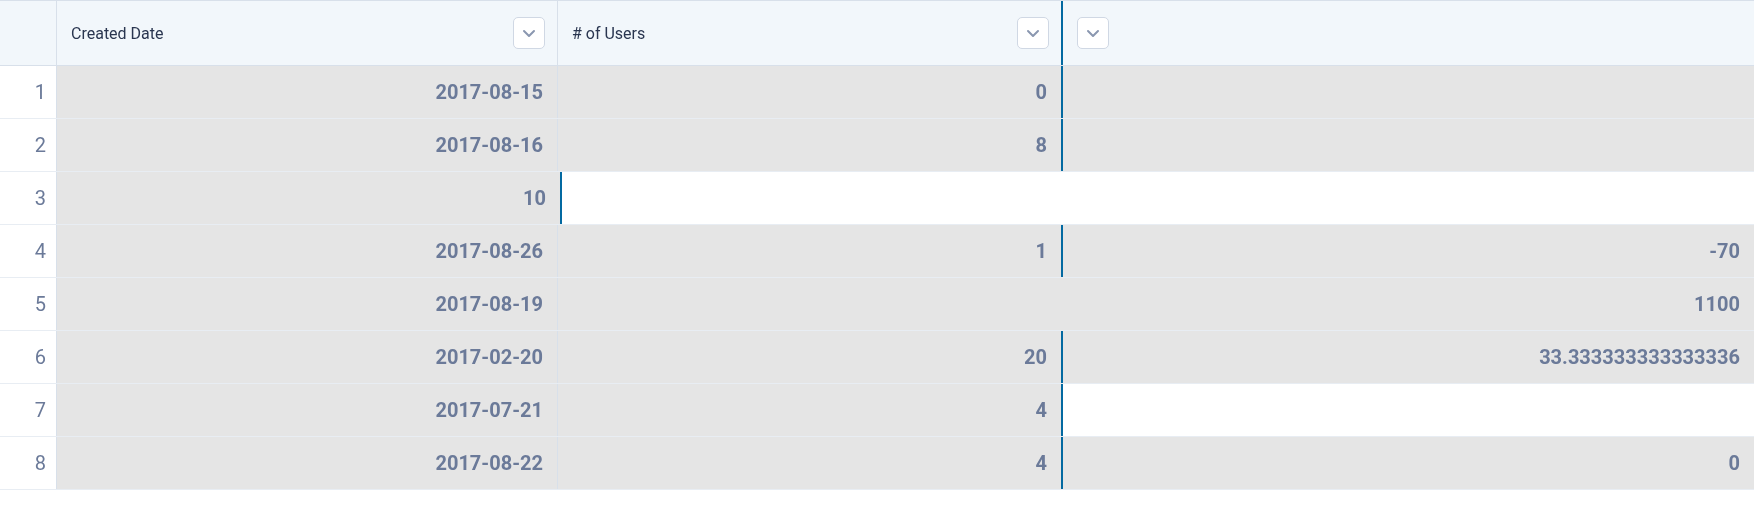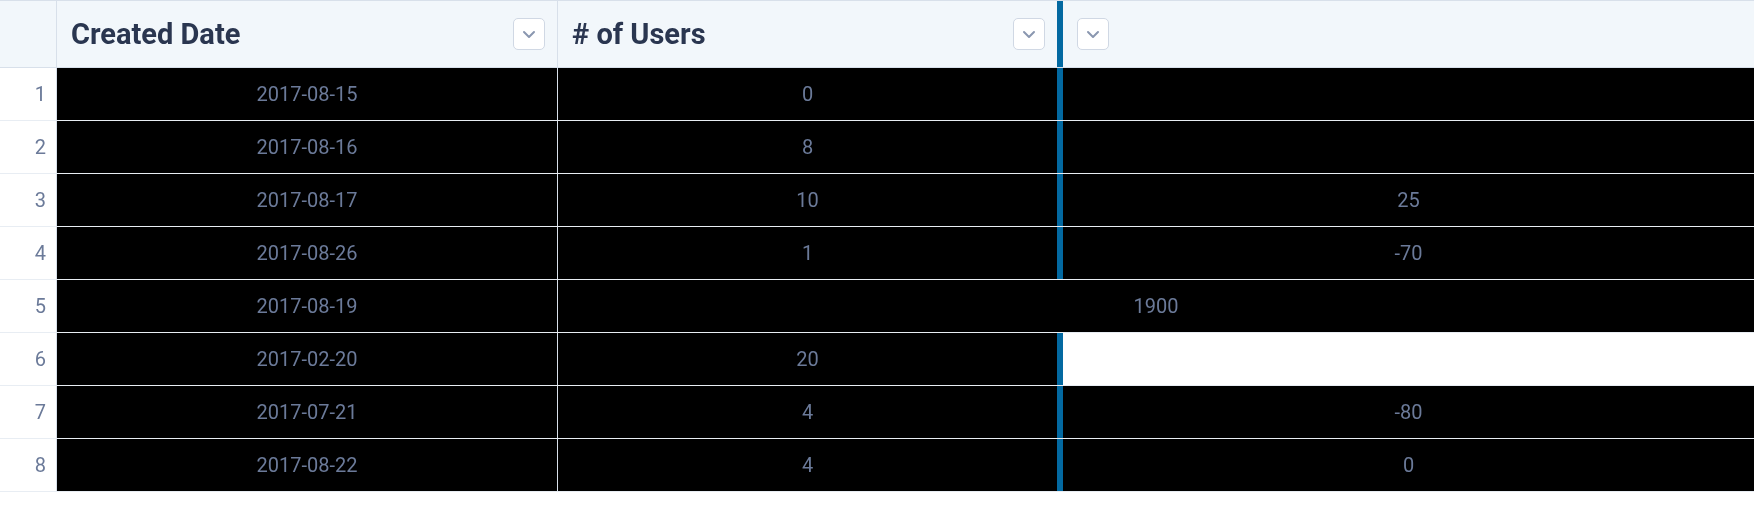--- a/index.html
+++ b/index.html
@@ -45,44 +45,45 @@
     }
     .header-cell {
       display: flex;
       align-items: center;
       justify-content: space-between;
       padding: 16px 12px 16px 14px;
       border-right: 1px solid #d8e0ea;
       position: relative;
     }
     .header-label {
-      font-size: 29px;
-      font-weight: 700;
+      font-size: 16px;
+      font-weight: 400;
       color: #2a3650;
     }
     .col-created-date {
       width: 501px;
       flex-shrink: 0;
       border-right: 1px solid #d8e0ea;
     }
     .col-num-users {
       width: 505px;
       flex-shrink: 0;
-      border-right: 6px solid #0369a1;
+      border-right: 2px solid #0369a1;
     }
     .col-percent-change {
       flex: 1;
       border-right: none;
     }
     .data-cell {
       padding: 14px 14px;
       font-size: 20px;
-      text-align: center;
+      text-align: right;
       color: #6b7a99;
-      background: #000000;
+      background: #e5e5e5;
+      font-weight: bold;
     }
     .dropdown-btn {
       width: 32px;
       height: 32px;
       border: 1px solid #d0d8e4;
       border-radius: 5px;
       background: #ffffff;
       display: flex;
       align-items: center;
       justify-content: center;
@@ -150,45 +151,43 @@
         <div class="data-cell col-percent-change"></div>
       </div>
       <div class="data-row">
         <div class="row-num-cell">2</div>
         <div class="data-cell col-created-date">2017-08-16</div>
         <div class="data-cell col-num-users">8</div>
         <div class="data-cell col-percent-change"></div>
       </div>
       <div class="data-row">
         <div class="row-num-cell">3</div>
-        <div class="data-cell col-created-date">2017-08-17</div>
         <div class="data-cell col-num-users">10</div>
-        <div class="data-cell col-percent-change">25</div>
       </div>
       <div class="data-row">
         <div class="row-num-cell">4</div>
         <div class="data-cell col-created-date">2017-08-26</div>
         <div class="data-cell col-num-users">1</div>
         <div class="data-cell col-percent-change">-70</div>
       </div>
       <div class="data-row">
         <div class="row-num-cell">5</div>
         <div class="data-cell col-created-date">2017-08-19</div>
-        <div class="data-cell col-percent-change">1900</div>
+        <div class="data-cell col-percent-change">1100</div>
       </div>
       <div class="data-row">
         <div class="row-num-cell">6</div>
         <div class="data-cell col-created-date">2017-02-20</div>
         <div class="data-cell col-num-users">20</div>
+        <div class="data-cell col-percent-change">33.333333333333336</div>
       </div>
       <div class="data-row">
         <div class="row-num-cell">7</div>
         <div class="data-cell col-created-date">2017-07-21</div>
         <div class="data-cell col-num-users">4</div>
-        <div class="data-cell col-percent-change">-80</div>
       </div>
       <div class="data-row">
         <div class="row-num-cell">8</div>
         <div class="data-cell col-created-date">2017-08-22</div>
         <div class="data-cell col-num-users">4</div>
         <div class="data-cell col-percent-change">0</div>
       </div>
     </div>
 
 </div>

